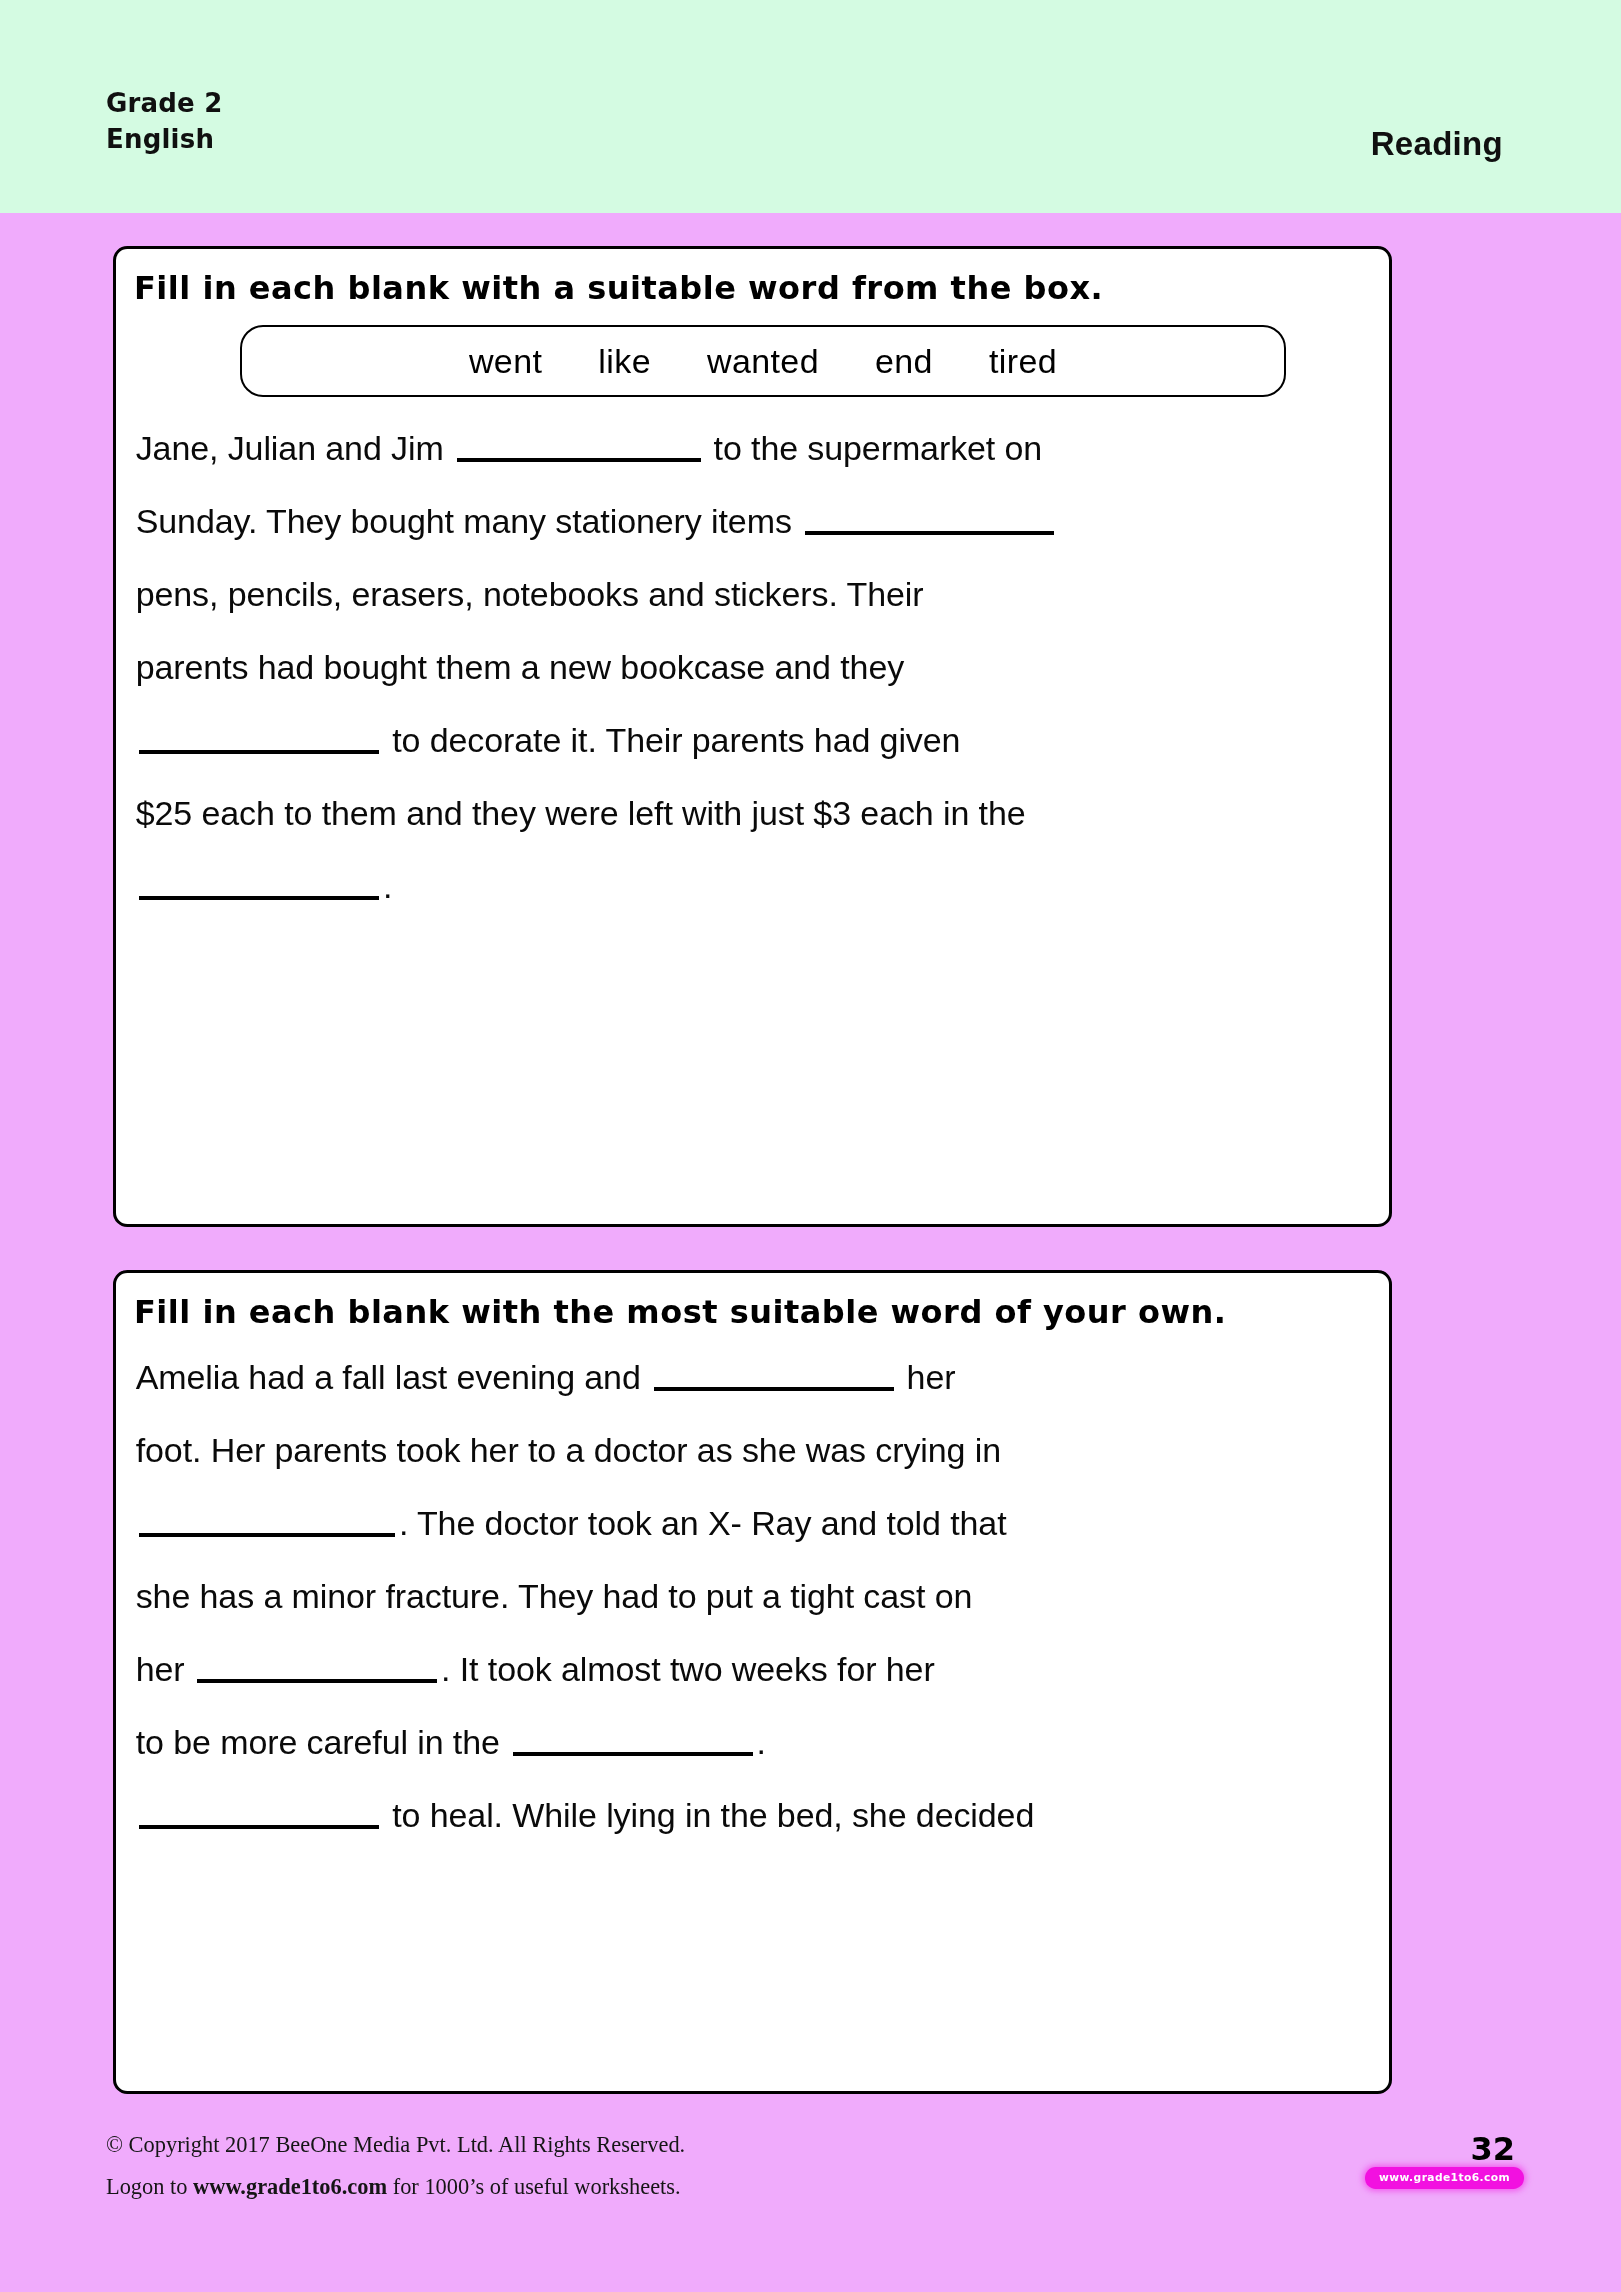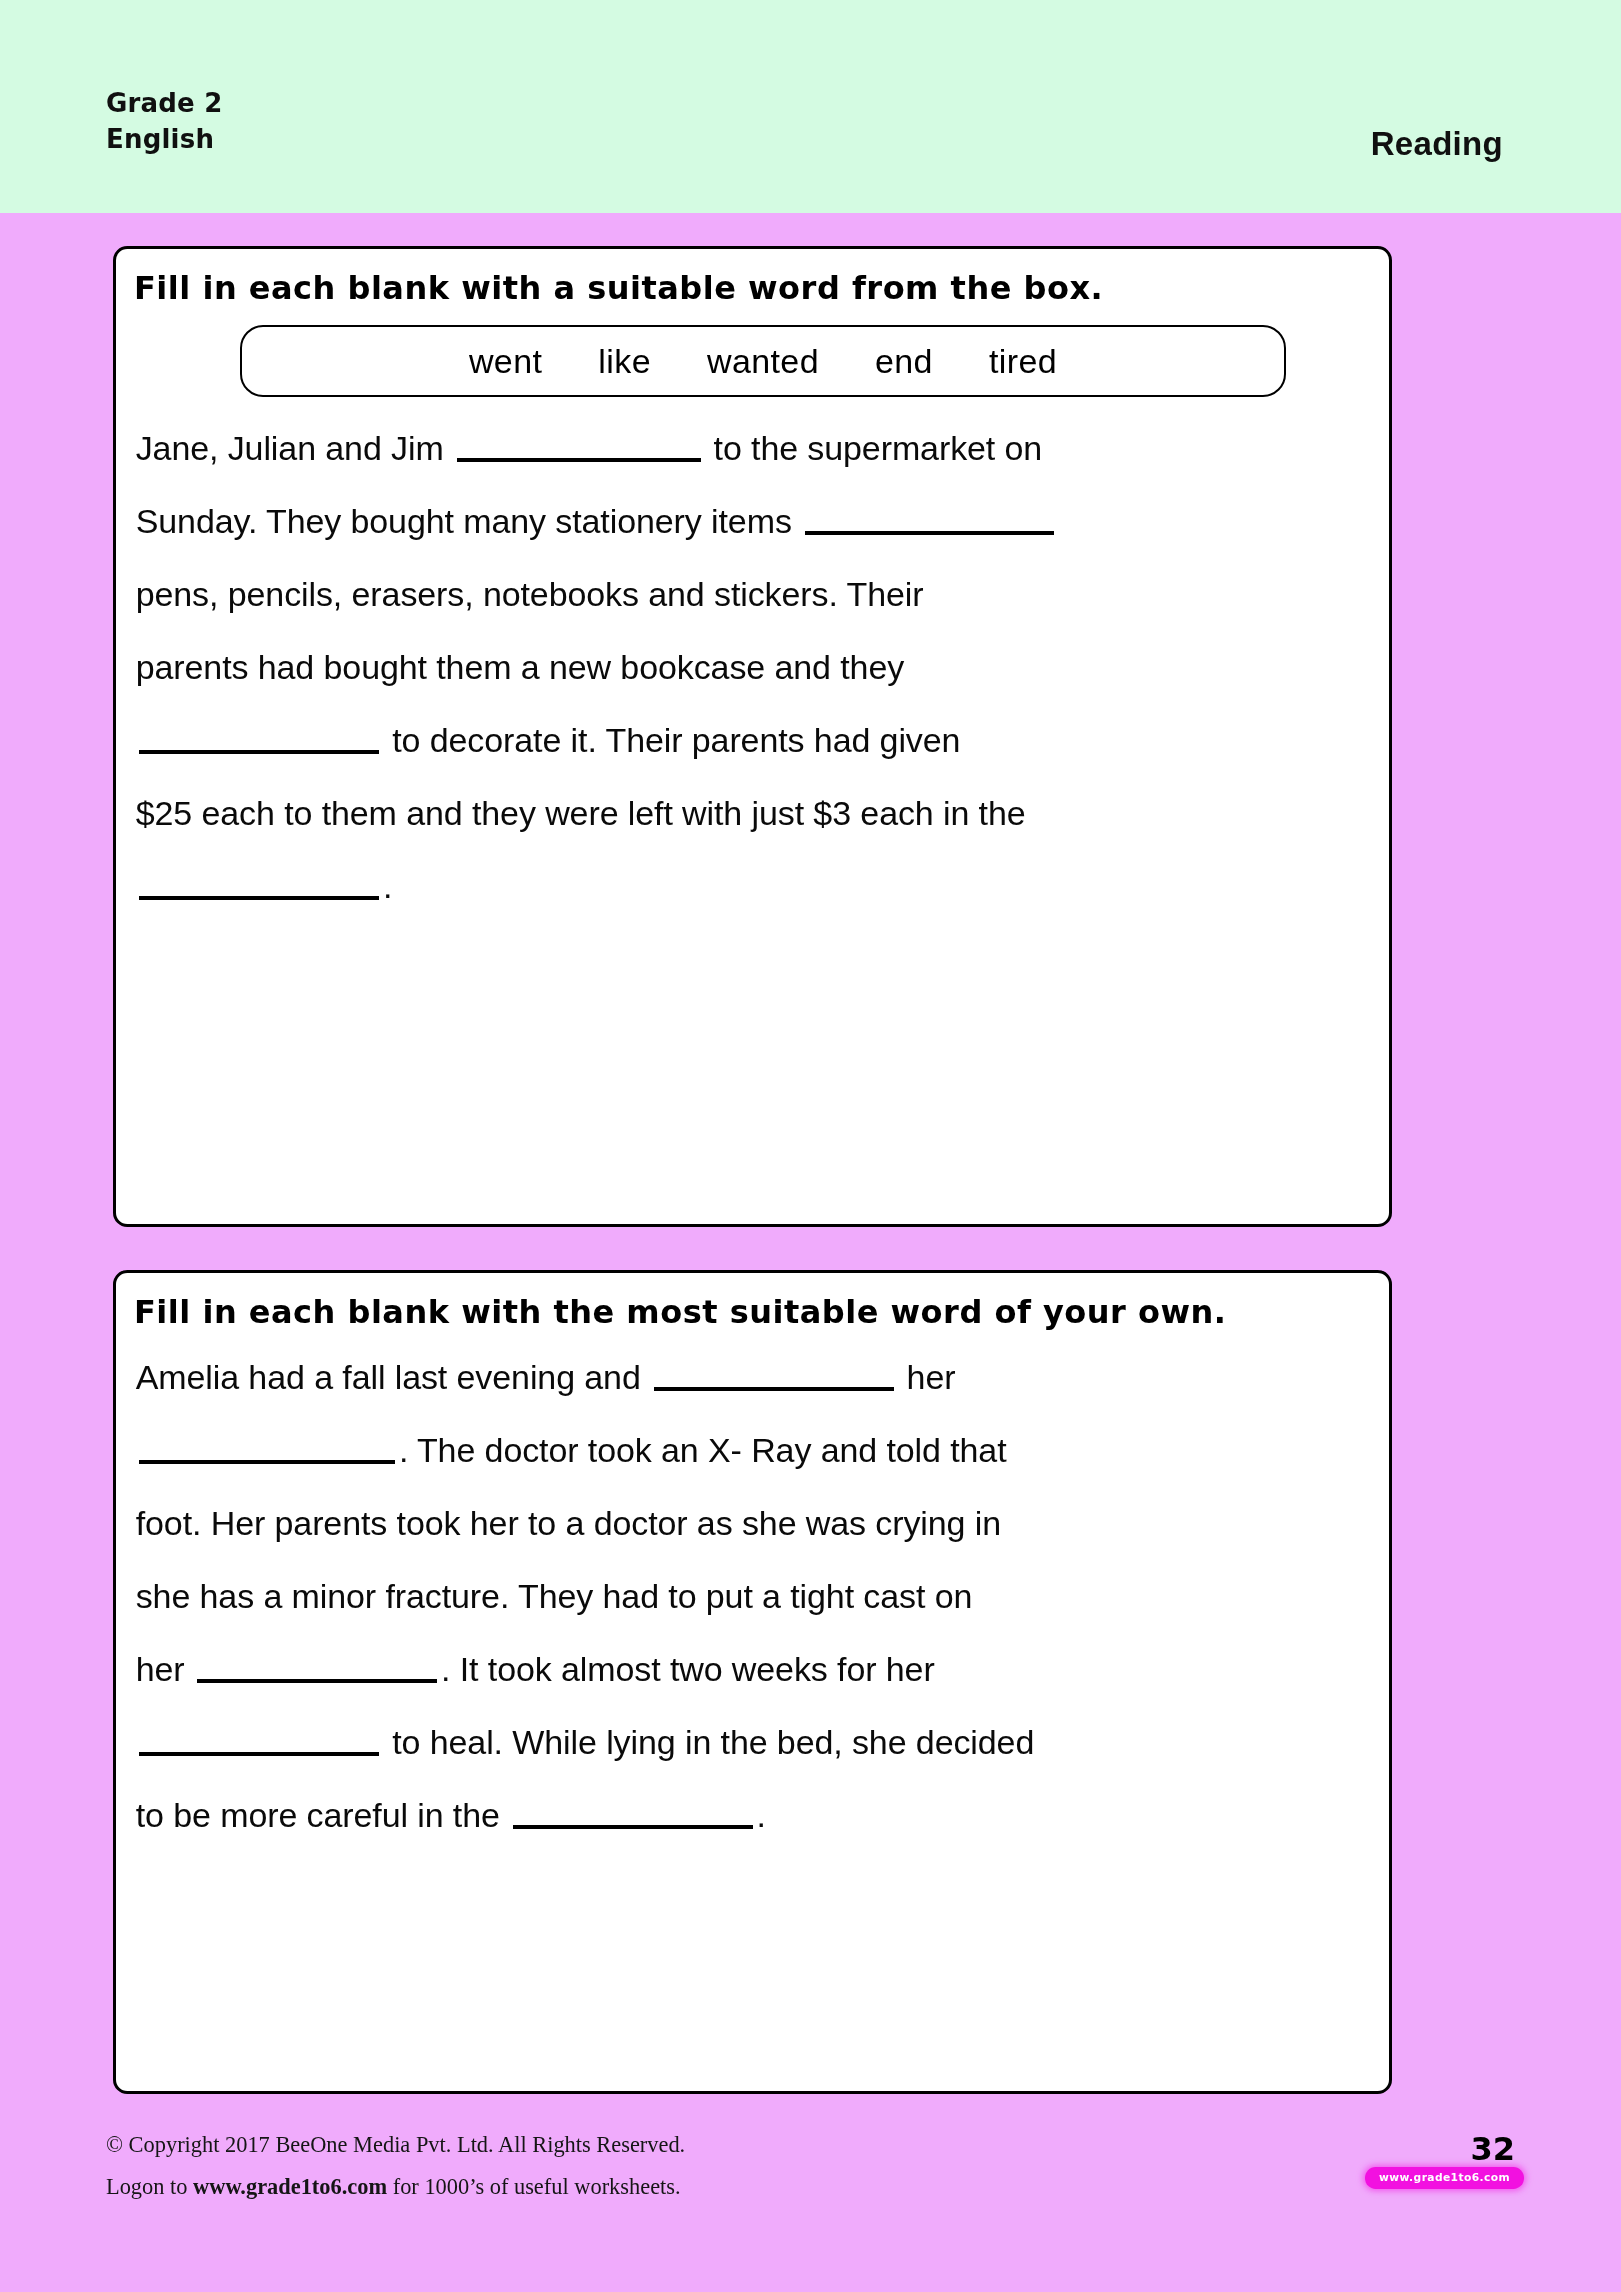--- a/index.html
+++ b/index.html
@@ -219,26 +219,26 @@
         <span class="ln"><span class="blank b-w3"></span><span> to decorate it. Their parents had given </span></span>
         <span class="ln"><span>$25 each to them and they were left with just $3 each in the </span></span>
         <span class="ln"><span class="blank b-w3"></span><span>. </span></span>
       </div>
   </div>
 
   <div class="exercise-box" id="box-2">
     <div class="box-title">Fill in each blank with the most suitable word of your own.</div>
     <div class="passage" id="passage-2">
         <span class="ln"><span>Amelia had a fall last evening and </span><span class="blank b-w3"></span><span> her </span></span>
+        <span class="ln"><span>foot. Her parents took her to a doctor as she was crying in </span></span>
         <span class="ln"><span class="blank b-w5"></span><span>. The doctor took an X- Ray and told that </span></span>
-        <span class="ln"><span>foot. Her parents took her to a doctor as she was crying in </span></span>
         <span class="ln"><span>she has a minor fracture. They had to put a tight cast on </span></span>
         <span class="ln"><span>her </span><span class="blank b-w3"></span><span>. It took almost two weeks for her </span></span>
+        <span class="ln"><span>to be more careful in the </span><span class="blank b-w3"></span><span>. </span></span>
         <span class="ln"><span class="blank b-w3"></span><span> to heal. While lying in the bed, she decided </span></span>
-        <span class="ln"><span>to be more careful in the </span><span class="blank b-w3"></span><span>. </span></span>
       </div>
   </div>
 
   <div class="footer">
     <div>© Copyright 2017 BeeOne Media Pvt. Ltd. All Rights Reserved.</div>
     <div><span>Logon to </span><b>www.grade1to6.com</b><span> for 1000’s of useful worksheets.</span></div>
   </div>
 
   <div class="page-number">32</div>
 

